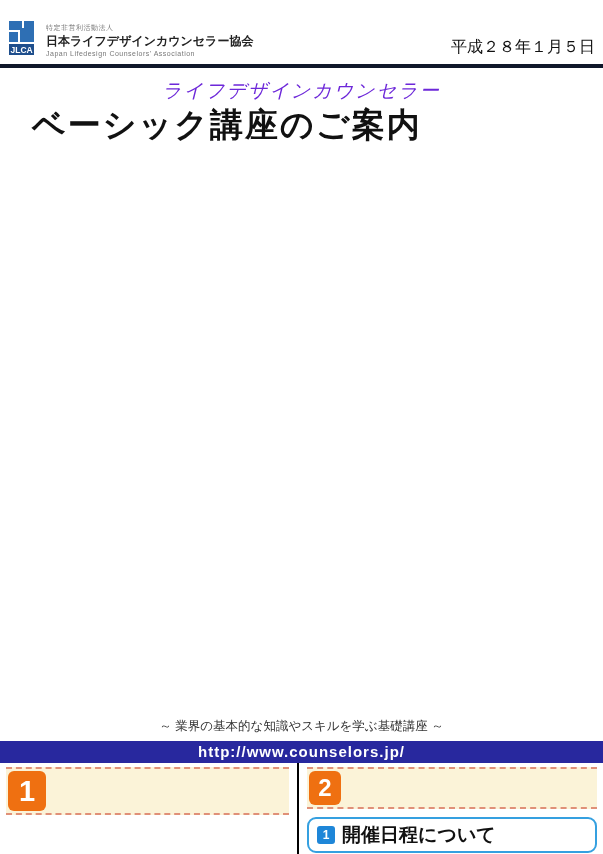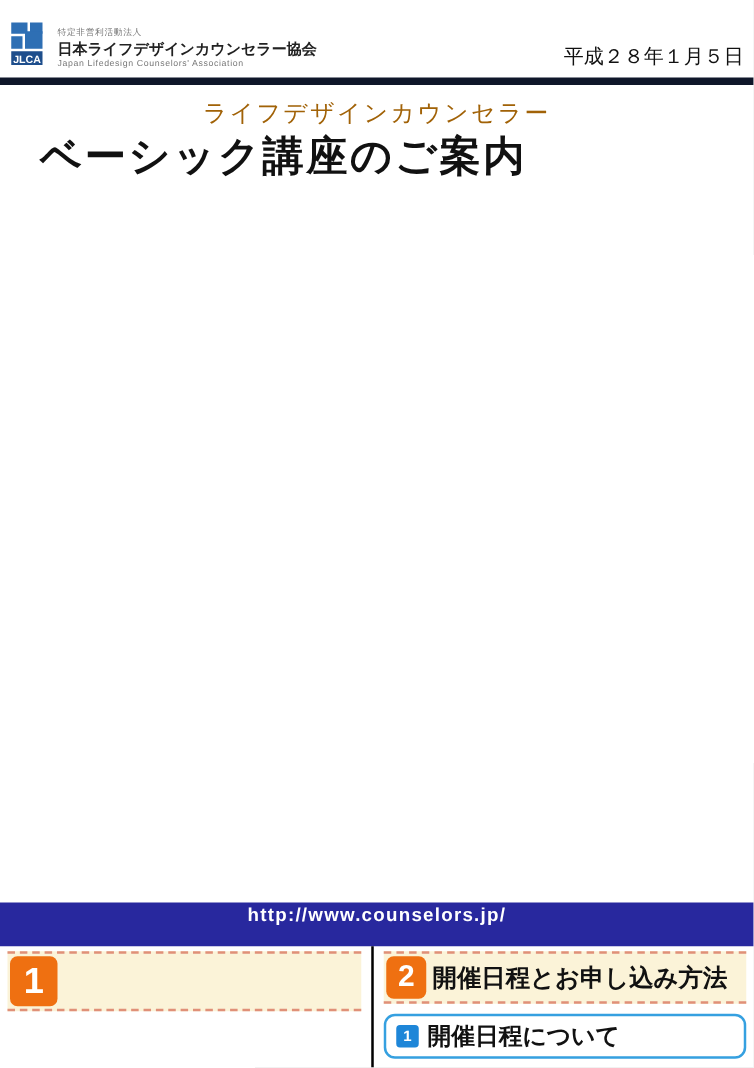--- a/index.html
+++ b/index.html
@@ -3,31 +3,31 @@
 <meta charset="utf-8">
 <style>
   * { margin:0; padding:0; box-sizing:border-box; }
   html,body { background:#e8e8e8; }
   body { font-family:"Liberation Sans","DejaVu Sans",sans-serif; }
   #page {
     position:relative; width:603px; height:854px; margin:0 auto;
     background:#ffffff; color:#222; overflow:hidden;
   }
   
-  .tophdr { height:68px; border-bottom:6px solid #0f172a; display:flex; align-items:flex-end; padding:0 8px 4px 8px; }
+  .tophdr { height:68px; border-bottom:4px solid #0f172a; display:flex; align-items:flex-end; padding:0 8px 4px 8px; }
   .logoRow { display:flex; align-items:center; gap:6px; }
   .orgtxt .tiny { font-size:7px; color:#777; letter-spacing:0.5px; }
   .orgtxt .name { font-size:12px; font-weight:bold; color:#222; }
   .hdr-date { margin-left:auto; font-size:16px; color:#111; padding-bottom:2px; }
   
   .titleblk { text-align:center; padding:10px 0 6px 0; }
-  .titleblk .sub  { font-size:19px; color:#a16207; letter-spacing:2px; }
+  .titleblk .sub  { font-size:19px; color:#6d28d9; letter-spacing:2px;font-style:italic; }
   .titleblk .main { font-size:33px; font-weight:bold; color:#111; letter-spacing:2px; line-height:1.25;padding-left:32px; }
   .titleblk .tag  { font-size:12.5px; color:#333; margin-top:2px; }
-  .urlbar { background:#28289E; color:#fff; text-align:center; font-weight:bold; font-size:15px; height:35px; line-height:22px; letter-spacing:1px; }
+  .urlbar { background:#28289E; color:#fff; text-align:center; font-weight:bold; font-size:15px; height:22px; line-height:22px; letter-spacing:1px; }
   
   .main { display:flex; height:612px; }
   .colL { width:297px; padding:4px 8px 0 6px; }
   .colR { flex:1; border-left:2px solid #000; padding:4px 6px 0 8px; }
   .secHdr { background:#FBF3D8; border-top:2px dashed #E09078; border-bottom:2px dashed #E09078; display:flex; align-items:center; gap:5px; padding:2px 2px; }
   .numBadge { background:#EF7011; color:#fff; font-weight:bold; border-radius:6px; display:flex; align-items:center; justify-content:center; }
   .numBadge.big { width:38px; height:40px; font-size:29px; }
   .numBadge.med { width:32px; height:34px; font-size:24px; }
   .secHdr .t1 { font-size:27px; font-weight:bold; letter-spacing:1px; color:#111; }
   .secHdr .t2 { font-size:19.5px; font-weight:bold; color:#111; }
@@ -59,36 +59,36 @@
         <div class="name">日本ライフデザインカウンセラー協会</div>
         <div class="tiny">Japan Lifedesign Counselors' Association</div>
       </div>
     </div>
     <div class="hdr-date">平成２８年１月５日</div>
   </div>
 
   <div class="titleblk">
     <div class="sub">ライフデザインカウンセラー</div>
     <div class="main">ベーシック講座のご案内</div>
+    <div class="tag">～ 業界の基本的な知識やスキルを学ぶ基礎講座 ～</div>
   </div>
   <div class="urlbar">http://www.counselors.jp/</div>
 
   <div class="main">
 
     <div class="colL">
       <div class="secHdr">
         <span class="numBadge big">1</span>
       </div>
 
     </div>
 
     <div class="colR">
       <div class="secHdr">
         <span class="numBadge med">2</span>
-        <span class="t2">開催日程とお申し込み方法</span>
       </div>
 
       <div class="subBox">
         <span class="sb">1</span>
         <span class="st">開催日程について</span>
       </div>
 
       <div class="schedCap">平成２８年１月～３月までの開催日程</div>
 
     </div>

